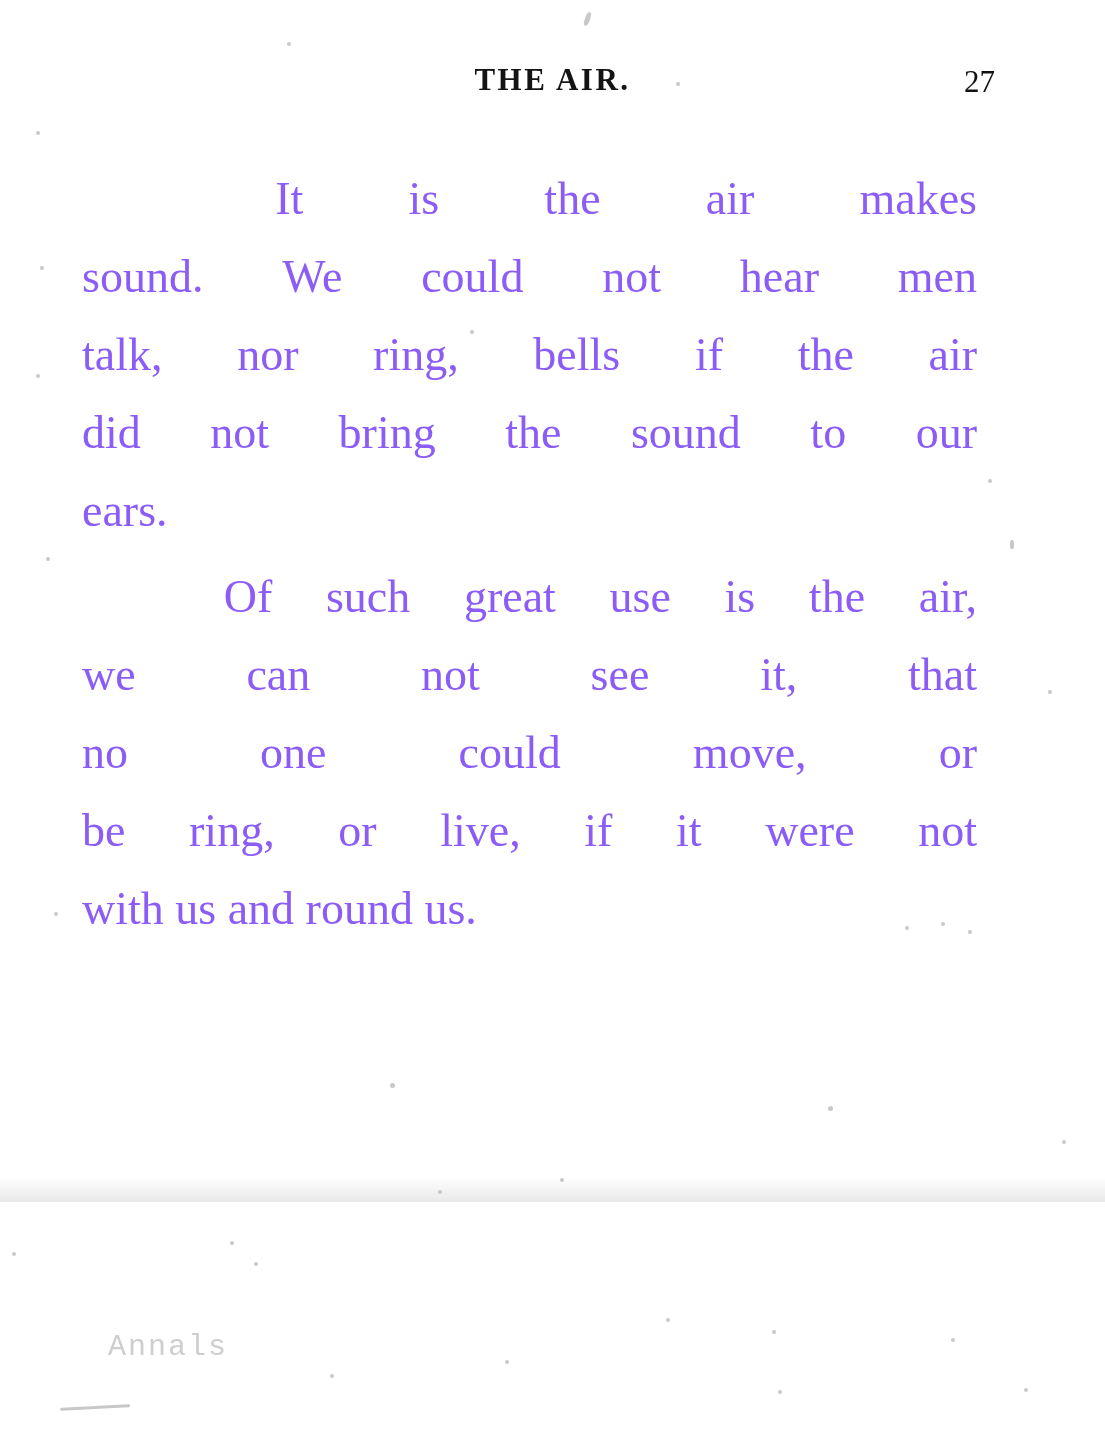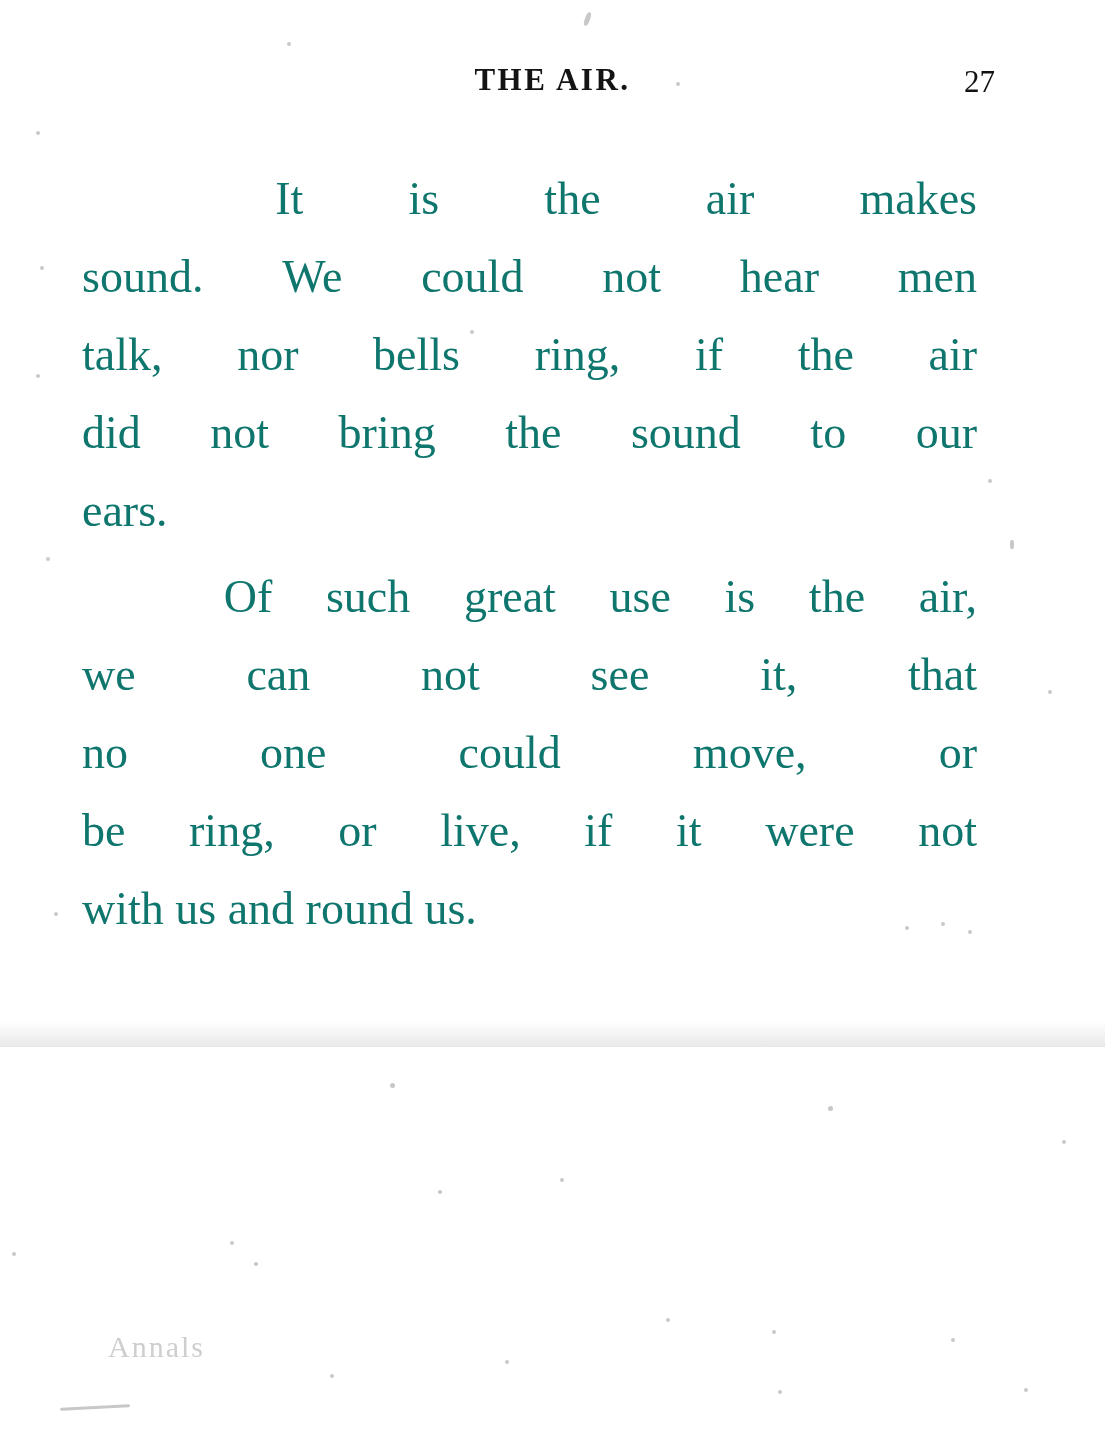--- a/index.html
+++ b/index.html
@@ -12,21 +12,21 @@
     background: #ffffff;
     font-family: "Liberation Serif", serif;
     color: #111111;
     overflow: hidden;
     position: relative;
   }
 
   .page {
     position: relative;
     width: 1105px;
-    height: 1047px;
+    height: 1202px;
     box-sizing: border-box;
   }
 
   
   .header-row {
     position: absolute;
     top: 62px;
     left: 0;
     width: 1105px;
     height: 48px;
@@ -58,21 +58,21 @@
     left: 82px;
     width: 905px;
   }
   .para {
     margin: 0 0 8px 0;
   }
   .para .line {
     display: block;
     font-size: 46px;
     line-height: 78px;
-    color: #0f766e;
+    color: #8b5cf6;
     white-space: pre;
     gap: 20px;
   }
   .line.justify {
     display: flex;
     justify-content: space-between;
     width: 895px;
   }
   .line.justify.indent {
     width: 895px;
@@ -96,21 +96,21 @@
     background: #9a9a9a;
     border-radius: 50%;
     opacity: 0.55;
   }
   .smudge {
     position: absolute;
     color: #b4b4b4;
     font-size: 30px;
     letter-spacing: 2px;
     opacity: 0.65;
-    font-family: Liberation Serif, serif;
+    font-family: Liberation Mono, monospace;
   }
   .edge-shade {
     position: absolute;
     left: 0;
     bottom: 0;
     width: 1105px;
     height: 26px;
     background: linear-gradient(to bottom, rgba(255,255,255,0), rgba(190,190,190,0.35));
   }
 </style>
@@ -139,22 +139,22 @@
         <span class="w">sound.</span>
         <span class="w">We</span>
         <span class="w">could</span>
         <span class="w">not</span>
         <span class="w">hear</span>
         <span class="w">men</span>
       </span>
       <span class="line justify">
         <span class="w">talk,</span>
         <span class="w">nor</span>
+        <span class="w">ring,</span>
         <span class="w">bells</span>
-        <span class="w">ring,</span>
         <span class="w">if</span>
         <span class="w">the</span>
         <span class="w">air</span>
       </span>
       <span class="line justify">
         <span class="w">did</span>
         <span class="w">not</span>
         <span class="w">bring</span>
         <span class="w">the</span>
         <span class="w">sound</span>

